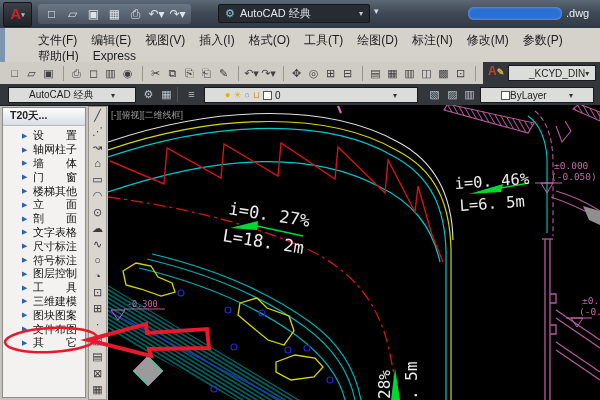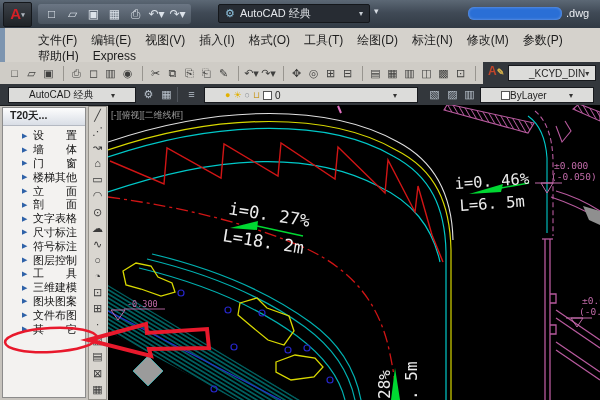--- a/index.html
+++ b/index.html
@@ -181,20 +181,24 @@
     <span class="caret">▾</span>
   </div>
 
   <div class="panel">
     <div class="ptitle">T20天...</div>
     <div class="items">
 
     <div class="sitem">
           <span class="arr">▶</span>
           <span class="lbl">设　　置</span>
+        </div>
+        <div class="sitem">
+          <span class="arr">▶</span>
+          <span class="lbl">轴网柱子</span>
         </div>
         <div class="sitem">
           <span class="arr">▶</span>
           <span class="lbl">墙　　体</span>
         </div>
         <div class="sitem">
           <span class="arr">▶</span>
           <span class="lbl">门　　窗</span>
         </div>
         <div class="sitem">

